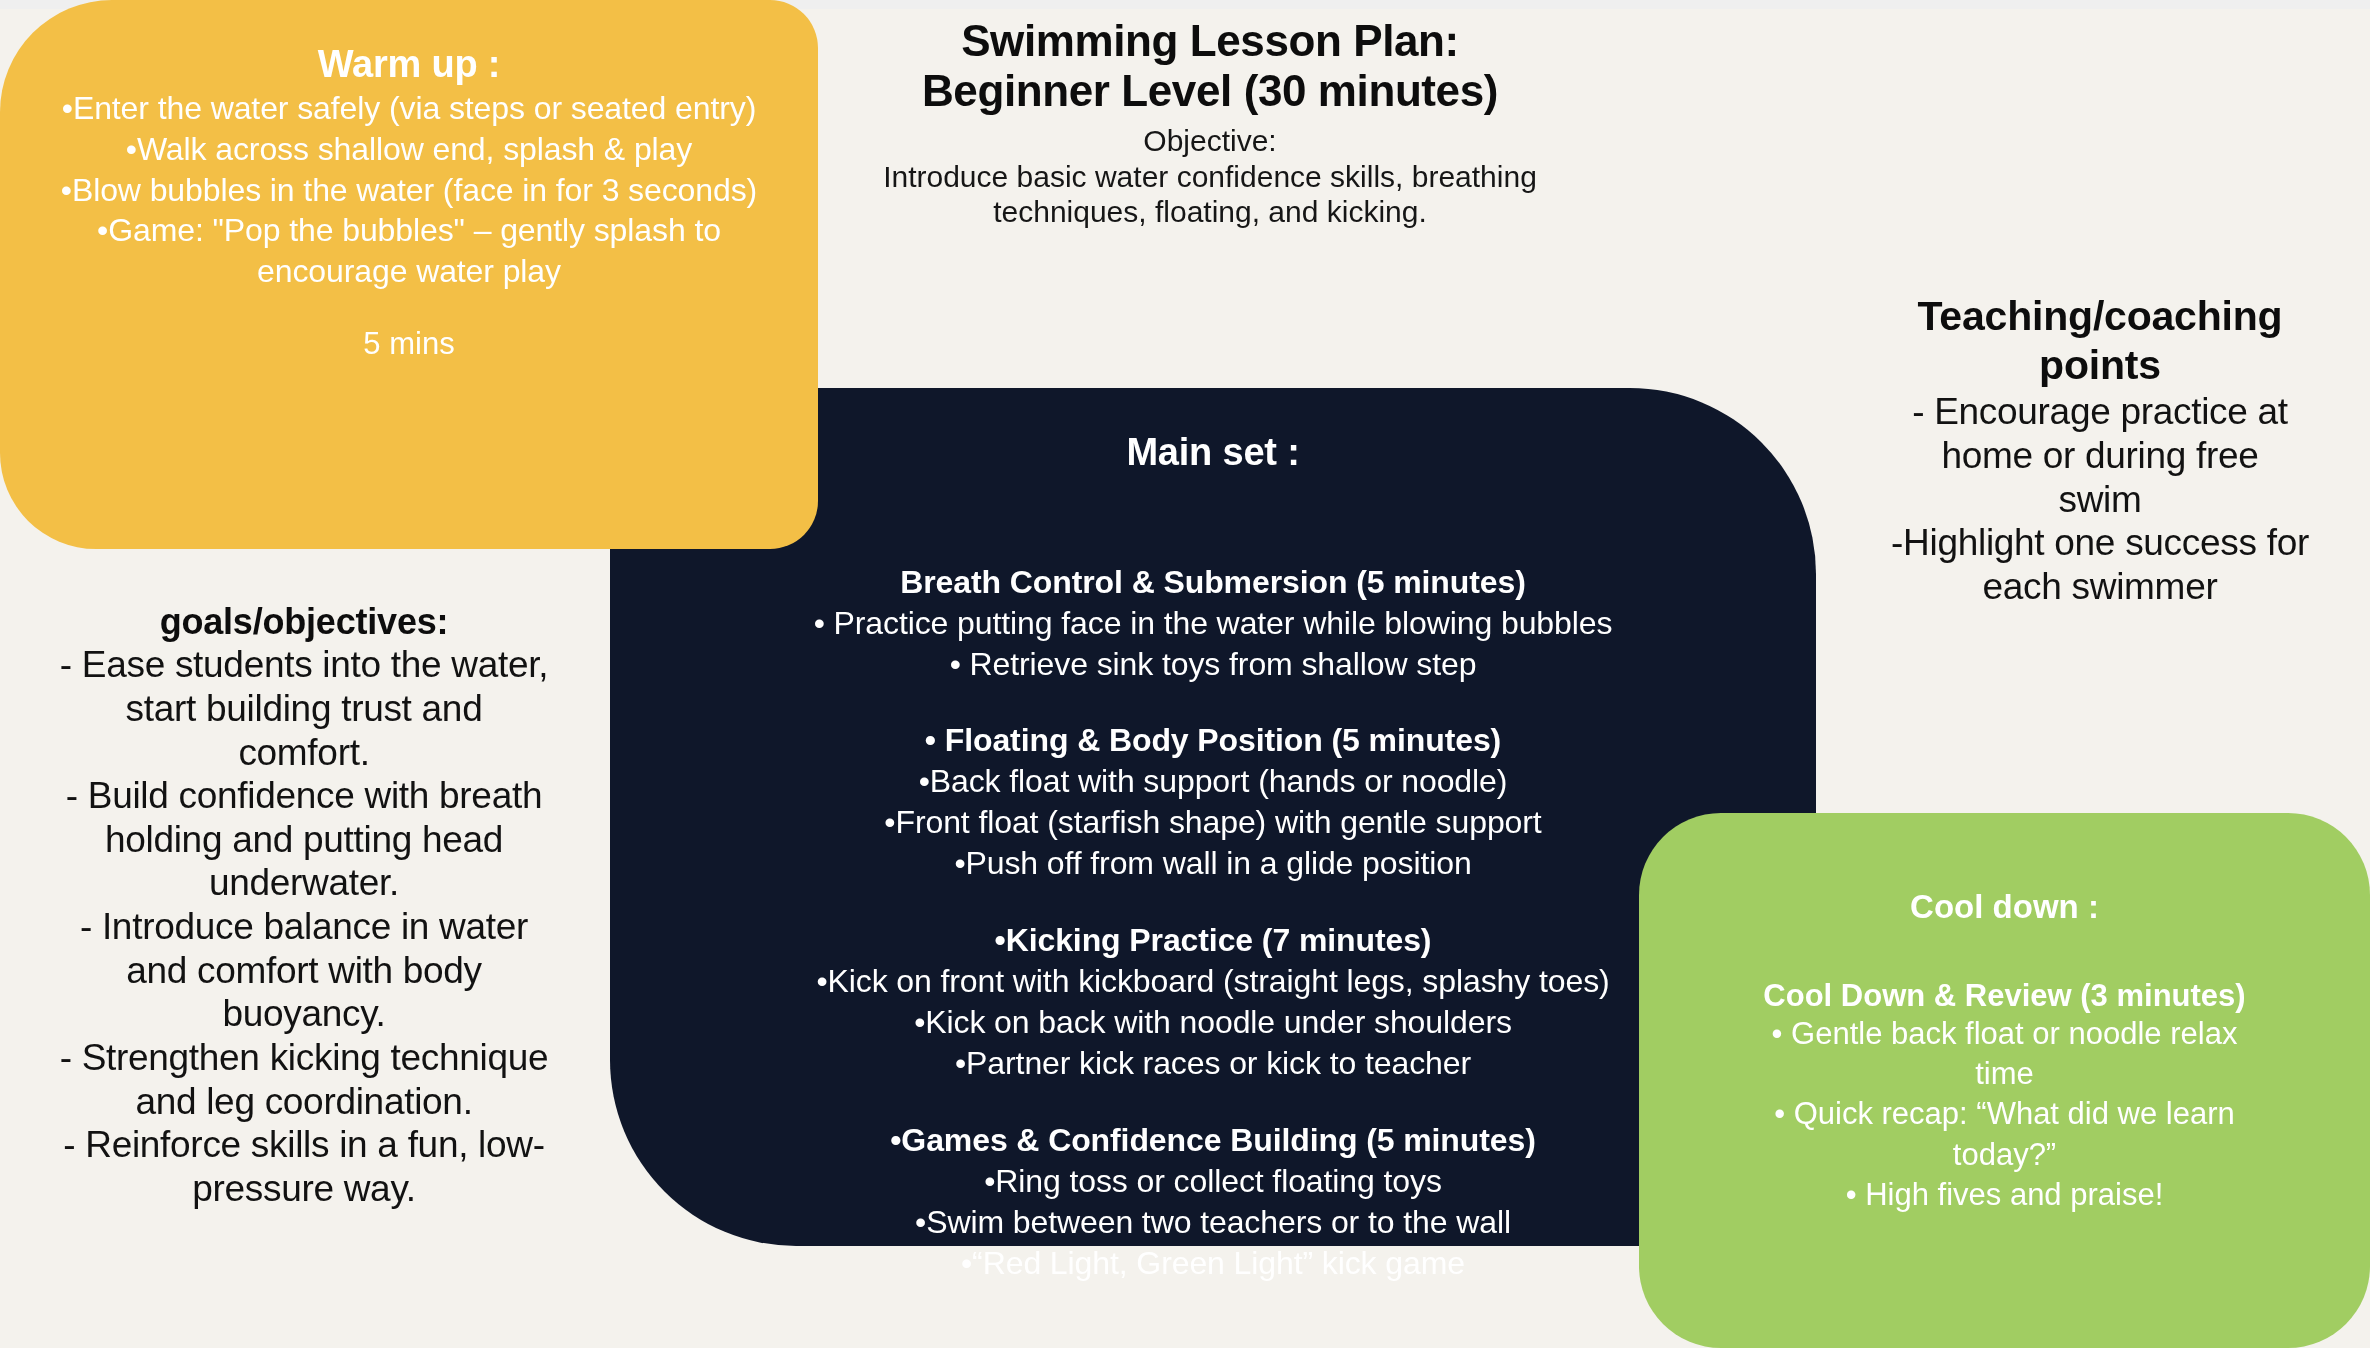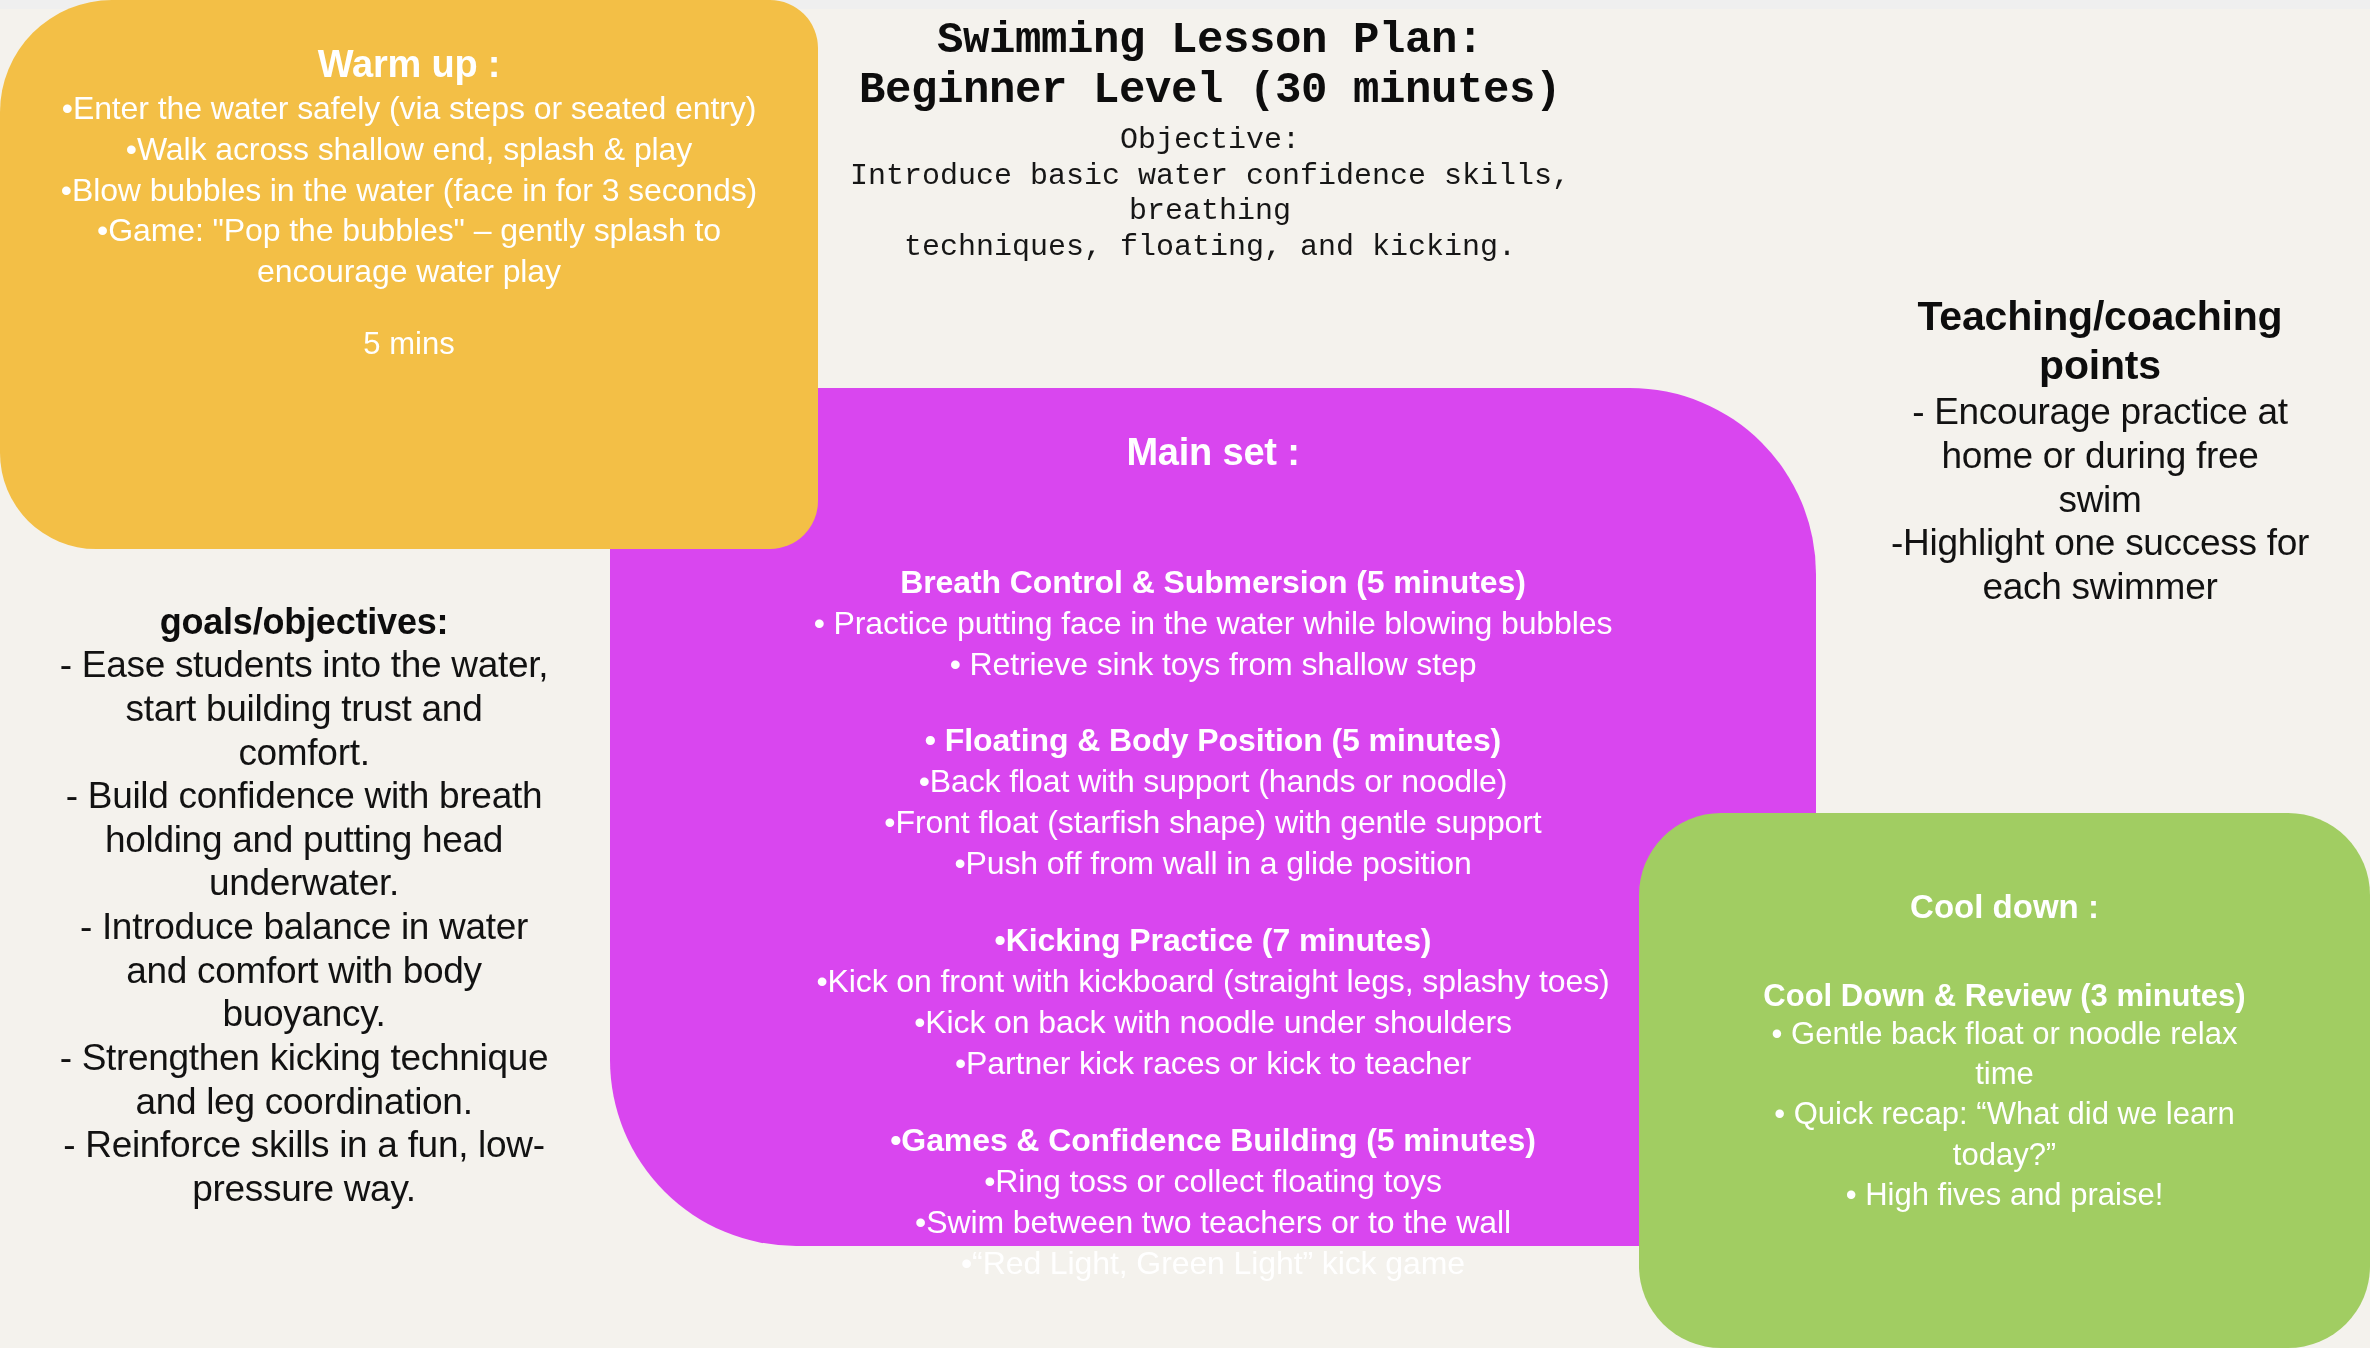--- a/index.html
+++ b/index.html
@@ -42,21 +42,21 @@
     border-radius: 112px 48px 48px 96px;
     padding: 42px 26px 0 26px;
     z-index: 3;
   }
 
   #mainset-card {
     left: 610px;
     top: 388px;
     width: 1206px;
     height: 858px;
-    background: #d946ef;
+    background: #0f172a;
     border-radius: 10px 186px 10px 186px;
     padding: 0;
     z-index: 2;
   }
 
   #cooldown-card {
     left: 1639px;
     top: 813px;
     width: 731px;
     height: 535px;
@@ -72,21 +72,20 @@
     box-sizing: border-box;
     text-align: center;
     color: #111111;
   }
 
   #title-block {
     left: 820px;
     top: 16px;
     width: 780px;
     z-index: 5;
-    font-family: Liberation Mono, monospace;
   }
 
   #goals-block {
     left: 0px;
     top: 600px;
     width: 608px;
     z-index: 5;
   }
 
   #teaching-block {

